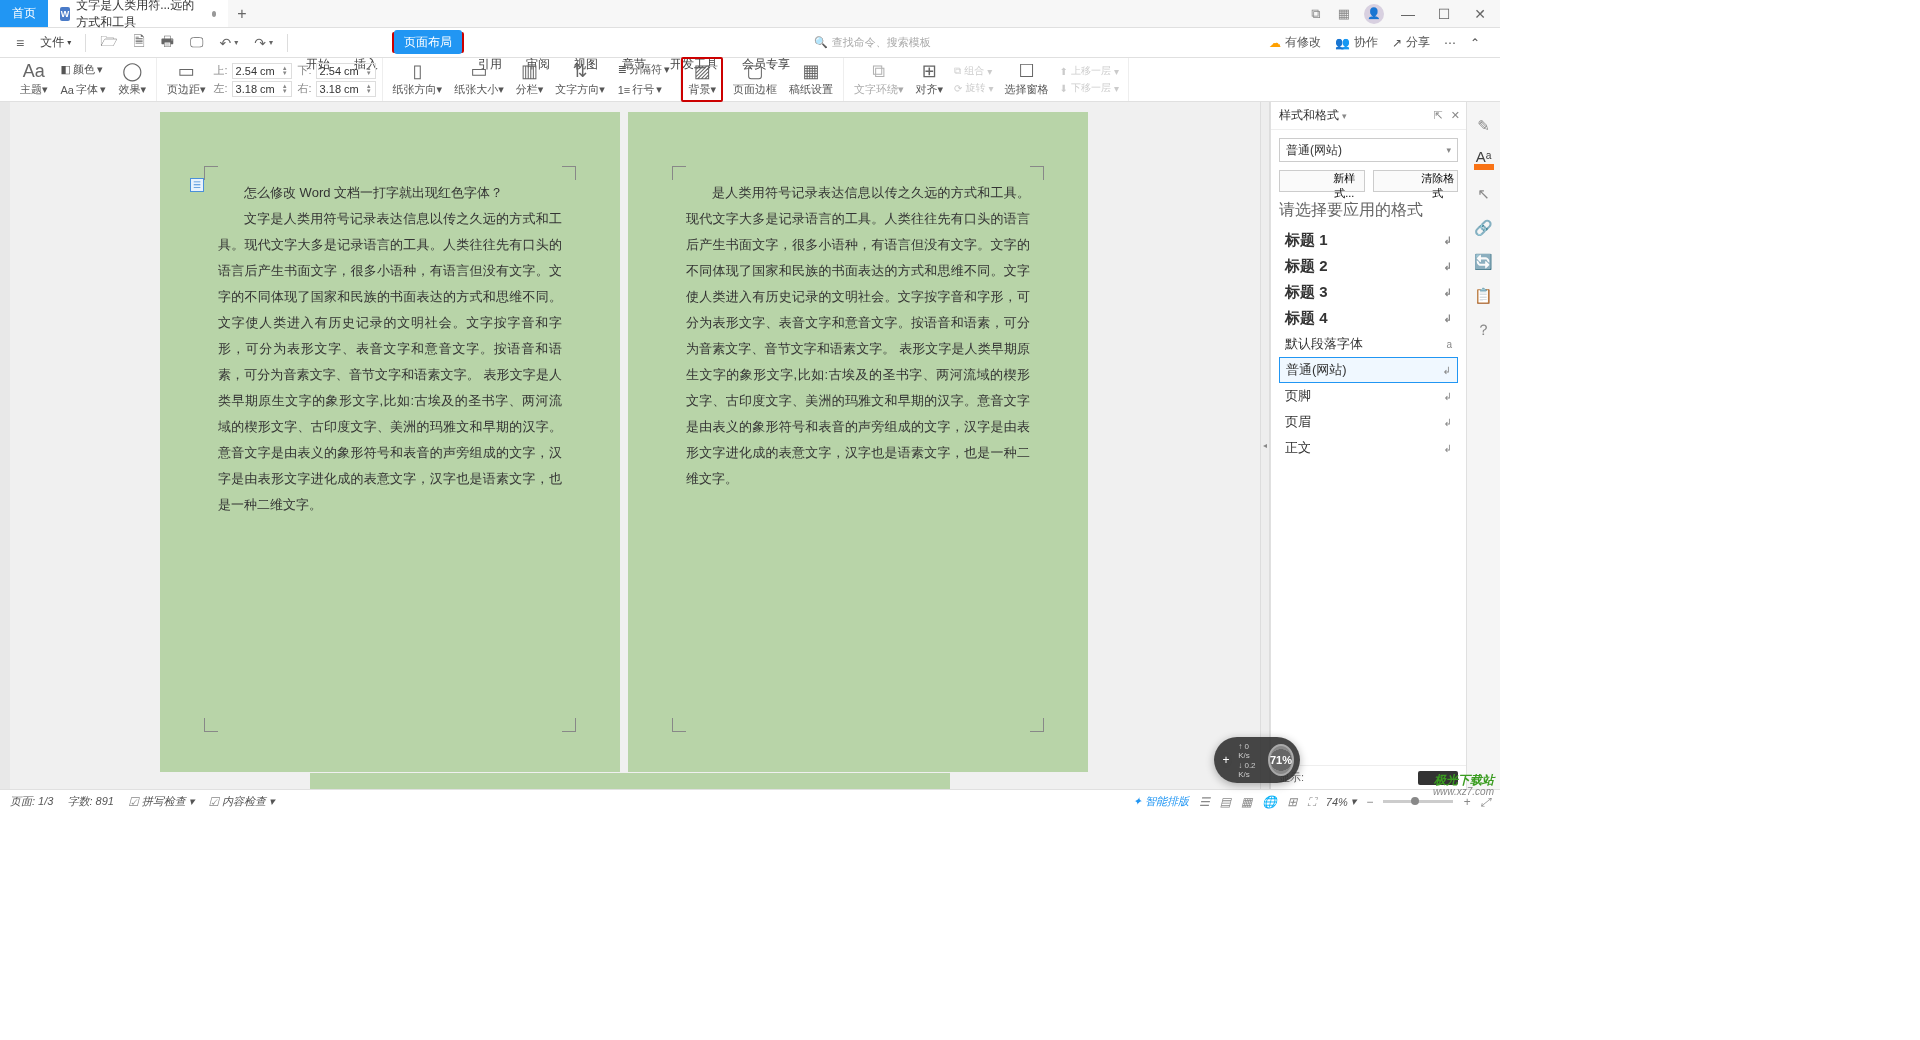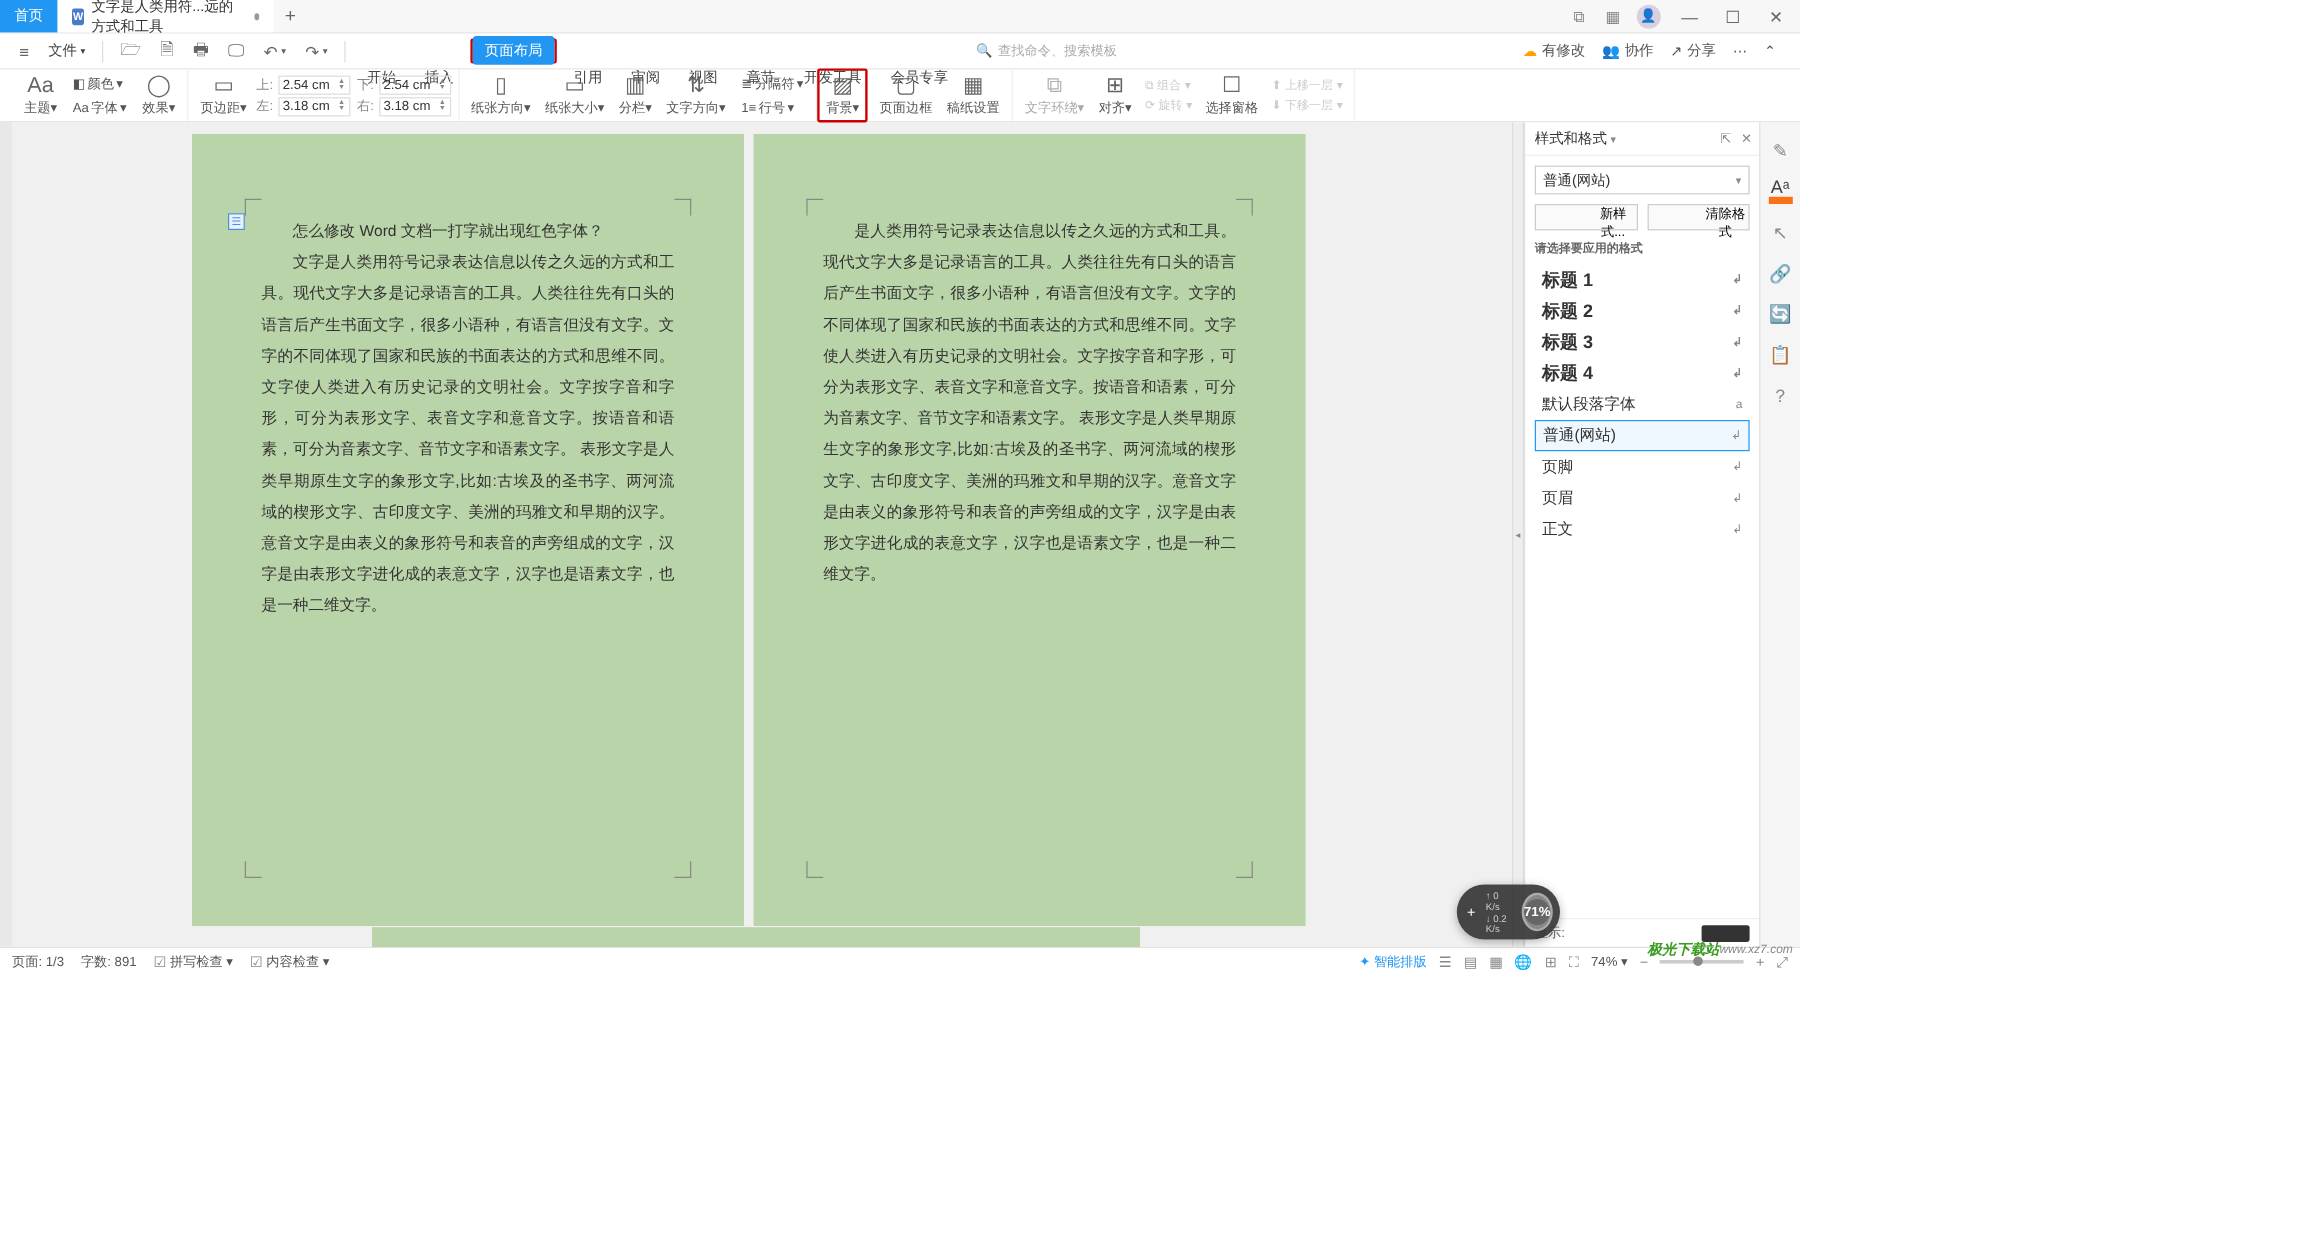--- a/index.html
+++ b/index.html
@@ -68,49 +68,49 @@
 
 
 .styles-pane { width: 196px; background: #fff; border-left: 1px solid #e0e0e0; display:flex;flex-direction:column; }
 .pane-header { height:28px;display:flex;align-items:center;padding:0 8px;font-size:12px;border-bottom:1px solid #eee; position:relative;}
 .pane-header .phdrop { font-size:9px;color:#888;margin-left:3px; }
 .pane-header .phbtns { position:absolute;right:6px;display:flex;gap:8px;color:#888;font-size:11px; }
 .pane-body { flex:1; padding: 8px; overflow:auto; }
 .style-select { width:100%;height:24px;border:1px solid #ccc;padding:0 6px;display:flex;align-items:center;justify-content:space-between;font-size:12px;margin-bottom:8px; }
 .style-btns { display:flex;gap:8px;margin-bottom:8px; }
 .style-btns button { flex:1;height:22px;border:1px solid #ccc;background:#fafafa;font-size:11px;cursor:pointer;padding-left:45px; }
-.pane-label { font-size:10px;color:#666;margin:6px 0;font-weight:bold; }
+.pane-label { font-size:16px;color:#666;margin:6px 0; }
 .style-list { display:flex;flex-direction:column; }
 .style-item { height:26px;display:flex;align-items:center;justify-content:space-between;padding:0 6px;font-size:13px;cursor:pointer; }
 .style-item.h { font-weight:bold;font-size:15px; }
 .style-item.sel { border:1px solid #2196f3;background:#f0f8ff; }
 .style-item .mk { font-size:10px;color:#888; }
 .pane-footer { height:24px;border-top:1px solid #eee;display:flex;align-items:center;padding:0 8px;font-size:11px;color:#666;justify-content:space-between; }
 .pane-footer .blot { width:40px;height:14px;background:#333;border-radius:2px; }
 
 
 .pane-gutter { width:10px;background:#eee;display:flex;align-items:center;justify-content:center; border-left:1px solid #ddd;border-right:1px solid #ddd;}
 .pane-gutter .tri { font-size:8px;color:#888; }
 
 
-.statusbar { height:24px;position:absolute;bottom:0;left:0;right:0;background:#fff;border-top:1px solid #e0e0e0;display:flex;align-items:center;padding:0 10px;font-size:11px;color:#555;gap:14px; }
+.statusbar { height:24px;position:absolute;bottom:0;left:0;right:0;background:#fff;border-top:1px solid #e0e0e0;display:flex;align-items:center;padding:0 10px;font-size:11px;color:#555;gap:14px;font-style:italic; }
 .statusbar .sb-left { display:flex;gap:14px;align-items:center; }
 .statusbar .sb-item { display:flex;align-items:center;gap:3px;cursor:pointer; }
 .statusbar .sb-right { margin-left:auto;display:flex;gap:10px;align-items:center; }
 .statusbar .sico { font-size:12px;color:#888; }
 .smart-layout { color:#2196f3; }
 
 
 .float-widget { position:absolute; right:200px; bottom:30px; width:86px;height:46px;background:rgba(50,50,50,0.9);border-radius:23px;display:flex;align-items:center;color:#ccc;font-size:9px;padding:4px 6px;gap:6px;box-shadow:0 2px 8px rgba(0,0,0,0.3); }
 .float-widget .fwplus { width:16px;height:16px;border-radius:50%;background:#444;display:flex;align-items:center;justify-content:center;color:#fff;font-size:12px; }
 .float-widget .fwstats { display:flex;flex-direction:column;gap:1px;font-size:8px;line-height:9px; }
 .float-widget .fwcircle { width:32px;height:32px;border-radius:50%;background:radial-gradient(circle,#666 60%,#888 61%);border:2px solid #aaa;display:flex;align-items:center;justify-content:center;font-size:11px;color:#fff;font-weight:bold; }
 
 
-.wm { position:absolute;right:6px;bottom:16px;font-size:10px;color:#5bb030;display:flex;flex-direction:row;align-items:flex-end;line-height:11px; font-style:italic; pointer-events:none;}
+.wm { position:absolute;right:6px;bottom:16px;font-size:10px;color:#5bb030;display:flex;flex-direction:column;align-items:flex-end;line-height:11px; font-style:italic; pointer-events:none;}
 .wm .wm1 { font-weight:bold;font-size:12px;color:#3a9c20; }
 .wm .wm2 { color:#888;font-size:10px; }
 </style>
 </head>
 <body>
 
 <div class="titlebar">
   <div class="tab home">首页</div>
   <div class="tab doc">
     <span class="w-icon">W</span>

